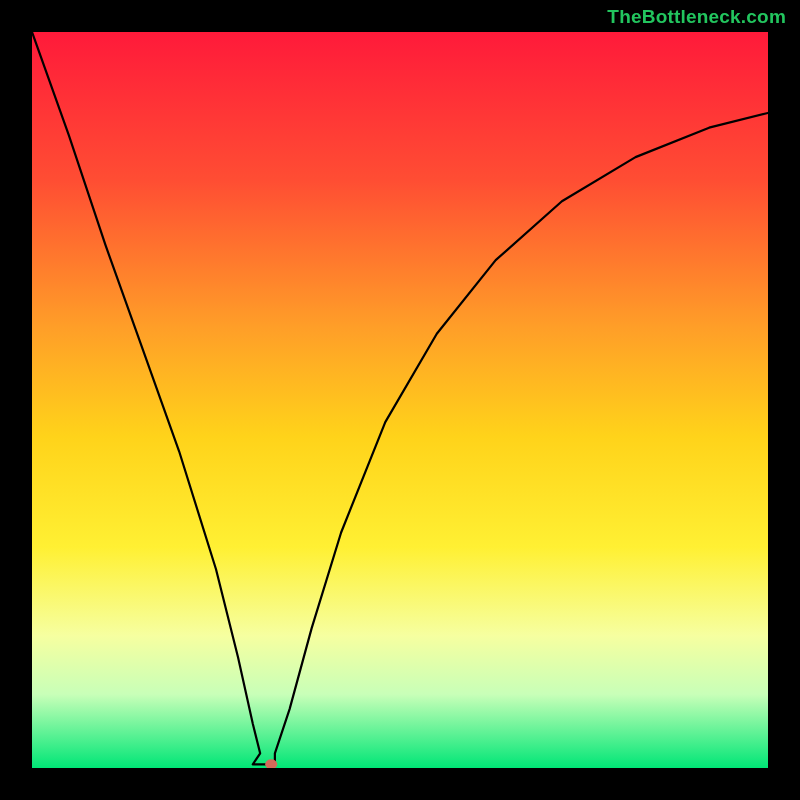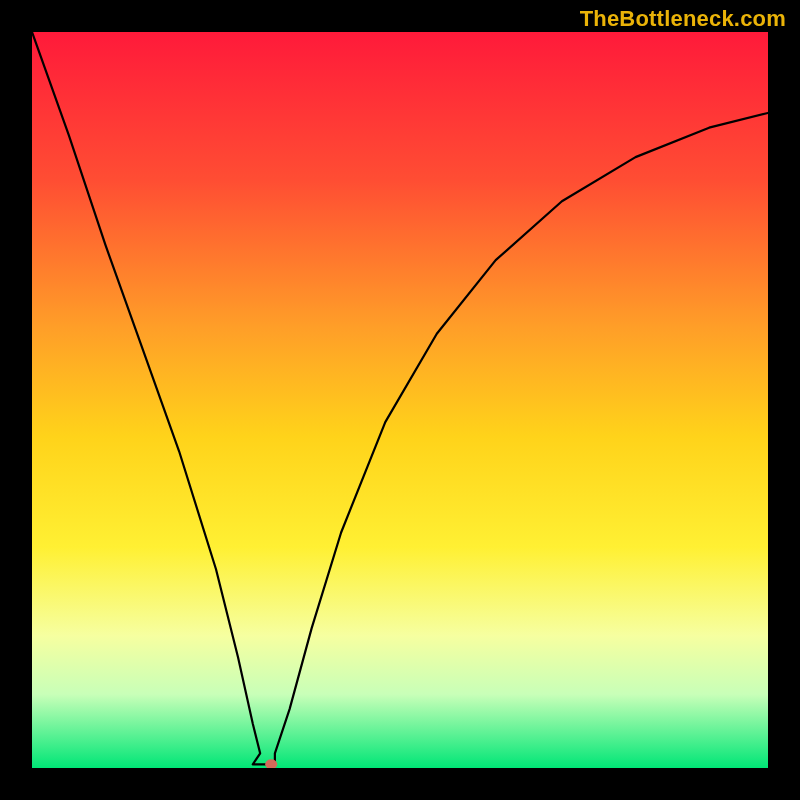--- a/index.html
+++ b/index.html
@@ -22,23 +22,23 @@
     left: 32px;
     top: 32px;
     width: 736px;
     height: 736px;
     overflow: hidden;
   }
   .watermark {
     position: absolute;
     top: 6px;
     right: 14px;
-    font-size: 22px;
+    font-size: 19px;
     font-weight: 600;
-    color: #eab308;
+    color: #22c55e;
     letter-spacing: 0.2px;
     z-index: 10;
     user-select: none;
   }
   svg { display: block; }
 </style>
 </head>
 <body>
 
 <div class="frame">

